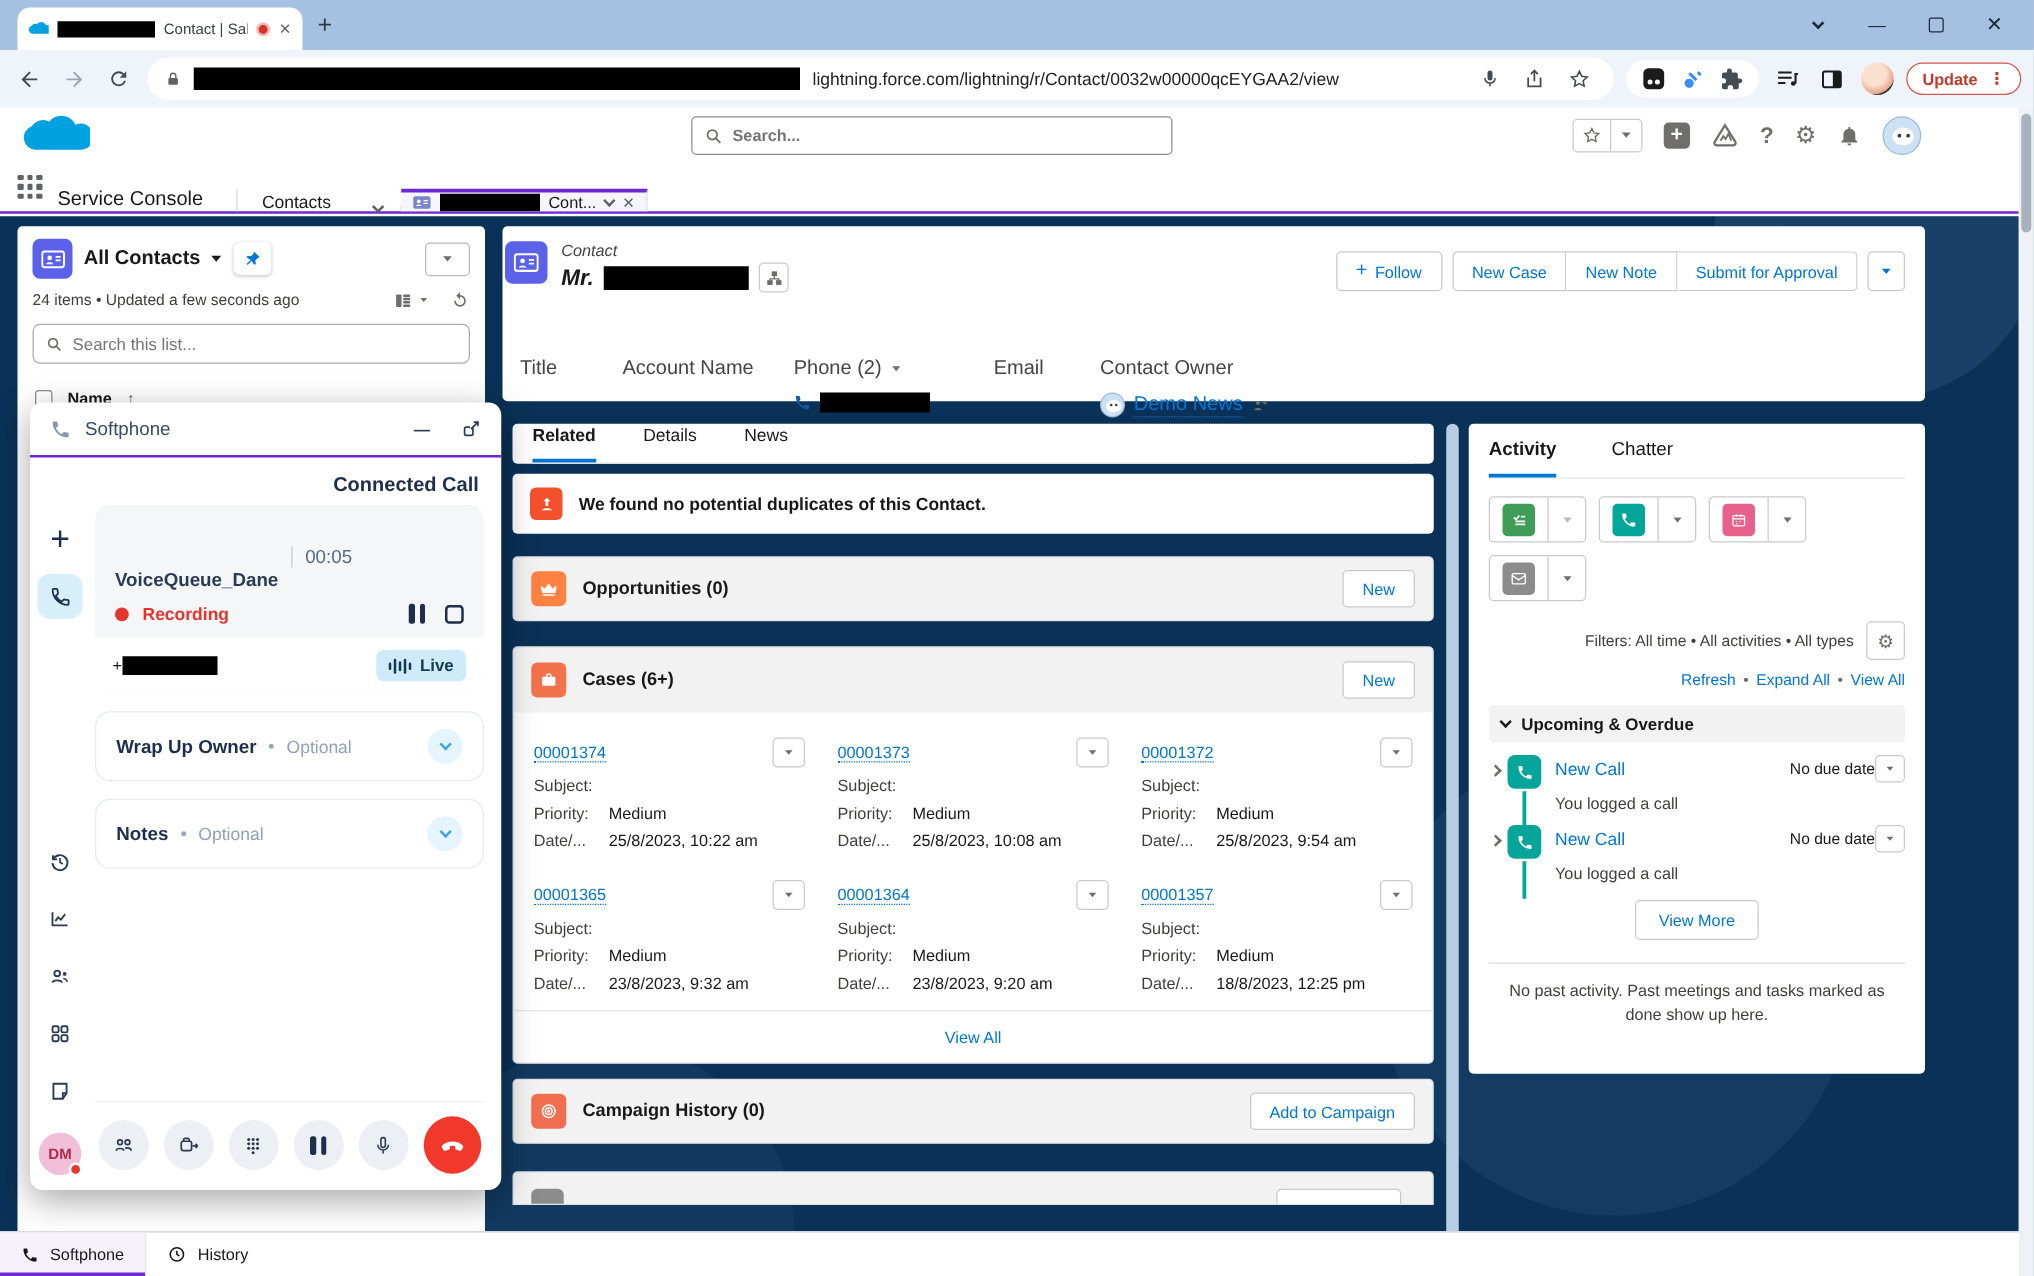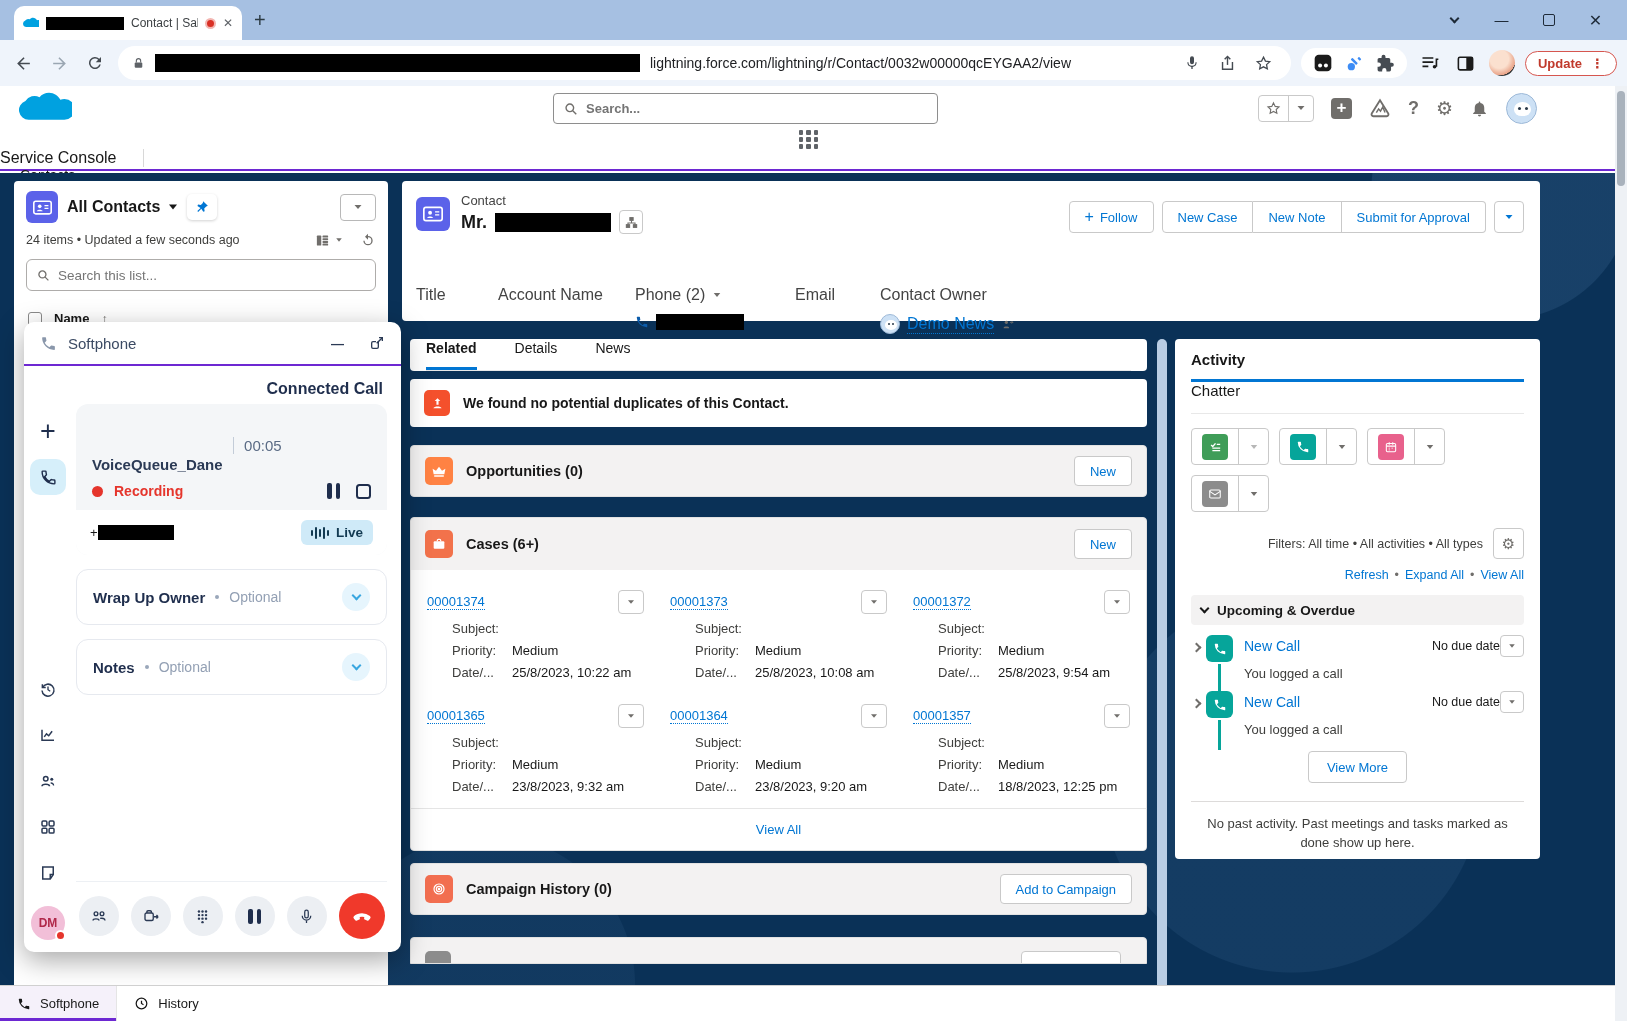--- a/index.html
+++ b/index.html
@@ -50,21 +50,21 @@
   .plusbox { width:21px; height:21px; background:#706e6b; border-radius:4px; color:#fff; display:flex;
              align-items:center; justify-content:center; font-size:17px; font-weight:700; }
   .help-q { font-size:18px; font-weight:700; }
   .gear-glyph { font-family:"DejaVu Sans",sans-serif; font-size:19px; }
   .sf-avatar { width:31px; height:31px; border-radius:50%; background:#cde1f5; position:relative; overflow:hidden; border:1px solid #9db9d8;}
   .sf-avatar:before { content:""; position:absolute; left:7px; top:8px; width:17px; height:14px; background:#fff; border-radius:50% 50% 45% 45%; }
   .sf-avatar:after { content:""; position:absolute; left:11px; top:13px; width:3px; height:3px; background:#2a3a4a; border-radius:50%; box-shadow:7px 0 0 #2a3a4a; }
 
   
   .sf-nav { position:absolute; top:130px; left:0; right:12px; height:41px; background:#fff;
-            border-bottom:2px solid #6d28d2; display:flex; align-items:flex-start;flex-direction:column; }
+            border-bottom:2px solid #6d28d2; display:flex; align-items:flex-end; }
   .waffle { width:20px; height:20px; display:grid; grid-template-columns:repeat(3,1fr); gap:2.5px; align-self:center; margin:0 12px 0 14px; }
   .waffle span { width:4.5px; height:4.5px; background:#5f6368; border-radius:1px; }
   .app-name { display:flex; align-items:center; font-size:16px; padding-right:26px; border-right:1px solid #d8d8d8; }
   .nav-item { display:flex; align-items:center; gap:10px; padding:0 20px; font-size:14px; }
   .nav-chevbox { display:flex; align-items:center; padding:0 14px; color:#5f6368; border-right:1px solid #e0e0e0; }
   .wtab { width:197px; background:#f7f5fc; border-top:3px solid #6d28d2; border-right:1px solid #e0e0e0;
           display:flex; align-items:center; gap:7px; padding:0 9px; font-size:13px; color:#181818; }
 
   
   .console { position:absolute; top:173px; left:0; right:12px; bottom:36px;
@@ -84,21 +84,21 @@
   .lp-meta { margin-top:9px; display:flex; align-items:center; font-size:12.5px; color:#3e3e3c; }
   .lp-meta-icons { display:flex; align-items:center; gap:16px; color:#706e6b; }
   .lp-search { margin-top:11px; height:32px; border:1px solid #aeacaa; border-radius:6px; display:flex; align-items:center; padding:0 10px; gap:8px; color:#706e6b; }
   .lp-search input { border:none; outline:none; flex:1; font-size:13.5px; font-family:inherit; color:#181818; background:transparent; }
   .lp-namerow { margin-top:14px; display:flex; align-items:center; gap:12px; padding:6px 2px; }
   .lp-check { width:14px; height:14px; border:1px solid #8a8a8a; border-radius:3px; }
   .lp-row { height:44px; border-bottom:1px solid #ececec; }
 
   
   .contact-card { position:absolute; left:402px; top:8px; width:1138px; height:140px; background:#fff; border-radius:4px; }
-  .cc-top { display:flex; align-items:center; padding:12px 14px 0; gap:11px; }
+  .cc-top { display:flex; align-items:flex-start; padding:12px 2px 0; gap:11px;font-style:italic; }
   .cc-entity { font-size:13px; color:#444; }
   .cc-name { display:flex; align-items:center; gap:8px; margin-top:2px; }
   .cc-name b { font-size:18px; }
   .hier-btn { width:24px; height:24px; border:1px solid #c9c9c9; border-radius:4px; display:flex; align-items:center; justify-content:center; color:#706e6b; }
   .cc-actions { position:absolute; right:16px; top:20px; display:flex; gap:8px; align-items:center; }
   .sf-btn { height:32px; border:1px solid #c9c9c9; background:#fff; border-radius:4px; color:#0176d3;
             font-size:13px; display:flex; align-items:center; padding:0 15px; gap:6px; font-family:inherit; }
   .btn-group { display:flex; }
   .btn-group .sf-btn { border-radius:0; border-left-width:0; }
   .btn-group .sf-btn:first-child { border-radius:4px 0 0 4px; border-left-width:1px; }
@@ -122,34 +122,34 @@
   .sq-icon { border-radius:5px; display:flex; align-items:center; justify-content:center; flex:none; }
   .band-card { background:#f3f2f2; border:1px solid #e2e2e2; border-radius:4px; height:52px; display:flex; align-items:center; gap:13px; padding:0 14px; font-weight:700; font-size:14.5px; }
   .cases-card { background:#f3f2f2; border:1px solid #e2e2e2; border-radius:4px; overflow:hidden; margin-bottom:12px; }
   .cases-head { height:52px; display:flex; align-items:center; gap:13px; padding:0 14px; font-weight:700; font-size:14.5px; }
   .cases-body { background:#fff; padding:10px 16px 0; }
   .case-grid { display:grid; grid-template-columns:1fr 1fr 1fr; column-gap:26px; }
   .case-cell { padding:10px 0 14px; min-height:102px; }
   .case-head { display:flex; align-items:center; }
   .case-dd { width:26px; height:24px; border:1px solid #c9c9c9; border-radius:4px; display:flex; align-items:center; justify-content:center; color:#706e6b; background:#fff; }
   .kv { display:flex; margin-top:7px; font-size:13px; }
-  .kv .k { width:60px; color:#3e3e3c; flex:none;margin-left:25px; }
+  .kv .k { width:60px; color:#3e3e3c; flex:none; }
   .view-all { border-top:1px solid #e5e5e5; height:42px; display:flex; align-items:center; justify-content:center; background:#fff; }
   .partial-card { background:#f3f2f2; border:1px solid #e2e2e2; border-radius:4px 4px 0 0; height:27px; overflow:hidden; margin-top:22px; position:relative; }
   .partial-inner { display:flex; align-items:center; gap:13px; padding:13px 14px 0; }
   .partial-btn { position:absolute; right:25px; top:13px; width:100px; height:30px; background:#fff; border:1px solid #c9c9c9; border-radius:4px; }
 
   
   .scroll-strip { position:absolute; left:1157px; top:166px; width:10px; bottom:0; background:#b9cde4; border-radius:5px 5px 0 0; }
   .page-sb { position:absolute; right:0; top:86px; bottom:0; width:12px; background:#eef1f5; }
   .page-sb .thumb { position:absolute; top:5px; left:2px; width:8px; height:95px; background:#a9b2bc; border-radius:4px; }
 
   
   .activity-panel { position:absolute; left:1175px; top:166px; width:365px; height:520px; background:#fff; border-radius:4px; padding:12px 16px; }
-  .act-tabs { display:flex; border-bottom:1px solid #e8e8e8;flex-direction:column; }
+  .act-tabs { display:flex; gap:44px; border-bottom:1px solid #e8e8e8; }
   .atab { font-size:15px; padding-bottom:11px; border-bottom:3px solid transparent; }
   .atab.active { font-weight:700; border-bottom-color:#0176d3; }
   .composer { margin-top:14px; display:flex; flex-wrap:wrap; gap:10px; }
   .comp-group { display:flex; border:1px solid #c9c9c9; border-radius:4px; height:37px; overflow:hidden; background:#fff; }
   .comp-main { width:46px; display:flex; align-items:center; justify-content:center; }
   .comp-chev { width:30px; display:flex; align-items:center; justify-content:center; color:#706e6b; border-left:1px solid #c9c9c9; }
   .comp-ic { width:26px; height:26px; border-radius:4px; display:flex; align-items:center; justify-content:center; }
   .filters-row { margin-top:16px; display:flex; align-items:center; justify-content:flex-end; gap:10px; font-size:12.5px; color:#3e3e3c; }
   .gear-btn { width:31px; height:31px; border:1px solid #c9c9c9; border-radius:4px; display:flex; align-items:center; justify-content:center; color:#706e6b; background:#fff; }
   .act-links { margin-top:9px; display:flex; justify-content:flex-end; gap:6px; font-size:12.5px; align-items:center; }

